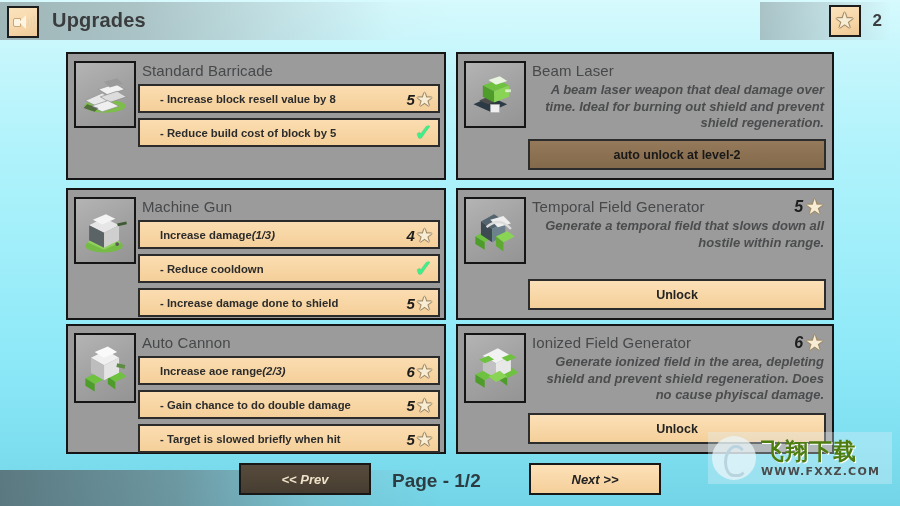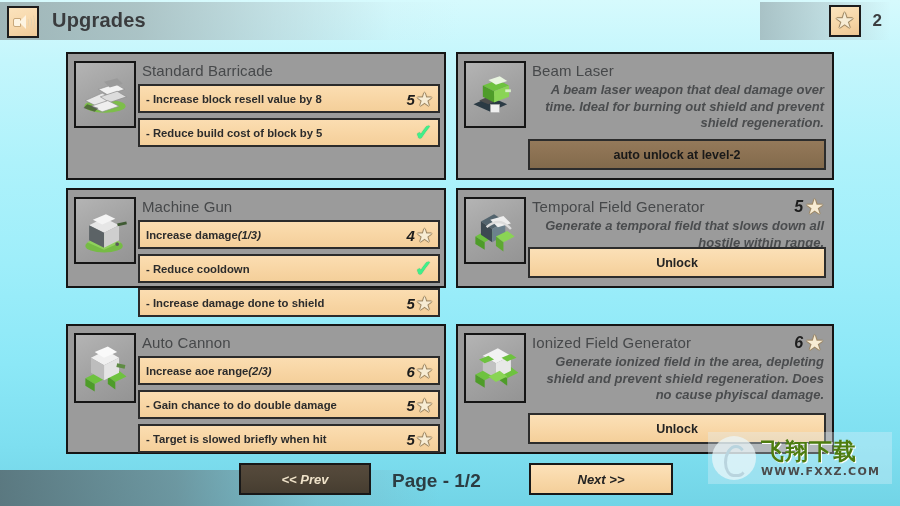--- a/index.html
+++ b/index.html
@@ -111,21 +111,21 @@
     width: 900px; height: 412px;
   }
   .card {
     position: absolute;
     background: #9b9b9b;
     border: 2px solid #151515;
   }
   .card.col-l { left: 66px; width: 380px; }
   .card.col-r { left: 456px; width: 378px; }
   .card.row-0 { top: 6px;   height: 128px; }
-  .card.row-1 { top: 142px; height: 100px; }
+  .card.row-1 { top: 142px; height: 132px; }
   .card.row-2 { top: 278px; height: 130px; }
 
   .card-icon {
     position: absolute; left: 6px; top: 7px;
     width: 62px; height: 67px;
     background: linear-gradient(150deg,#b4b4b4 0%,#a2a2a2 50%,#949494 100%);
     border: 2px solid #151515;
     overflow: hidden;
   }
   .card.row-2 .card-icon { height: 70px; }
@@ -158,21 +158,21 @@
   }
   .urow {
     position: relative;
     height: 29px;
     margin-bottom: 5px;
     background: linear-gradient(180deg,#fbddb1 0%,#f8d6a5 50%,#f4cf9a 100%);
     border: 2px solid #2b2b2b;
     display: flex; align-items: center;
   }
   .urow-label {
-    padding-left: 6px;
+    padding-left: 20px;
     font-size: 11.3px; font-weight: bold;
     color: #2c2c2c;
     white-space: nowrap;
   }
   .urow-label i { font-style: italic; }
   .urow-right {
     position: absolute; right: 5px; top: 50%;
     transform: translateY(-50%);
     display: flex; align-items: center; gap: 1px;
   }
@@ -234,21 +234,21 @@
     display: flex; align-items: center; justify-content: center;
     font-size: 13px; font-style: italic; font-weight: bold;
     color: #efe2c9;
   }
   .page-ind {
     position: absolute; left: 392px; bottom: 14px;
     font-size: 19px; font-weight: bold; color: #2c3c42;
   }
   .next-btn {
     position: absolute; left: 529px; bottom: 11px;
-    width: 144px; height: 32px;
+    width: 132px; height: 32px;
     background: linear-gradient(180deg,#fce1b9 0%,#f8d7a7 55%,#f4cf9a 100%);
     border: 2px solid #181818;
     display: flex; align-items: center; justify-content: center;
     font-size: 13px; font-style: italic; font-weight: bold;
     color: #222;
   }
 
   
   .watermark {
     position: absolute; right: 8px; bottom: 22px;

